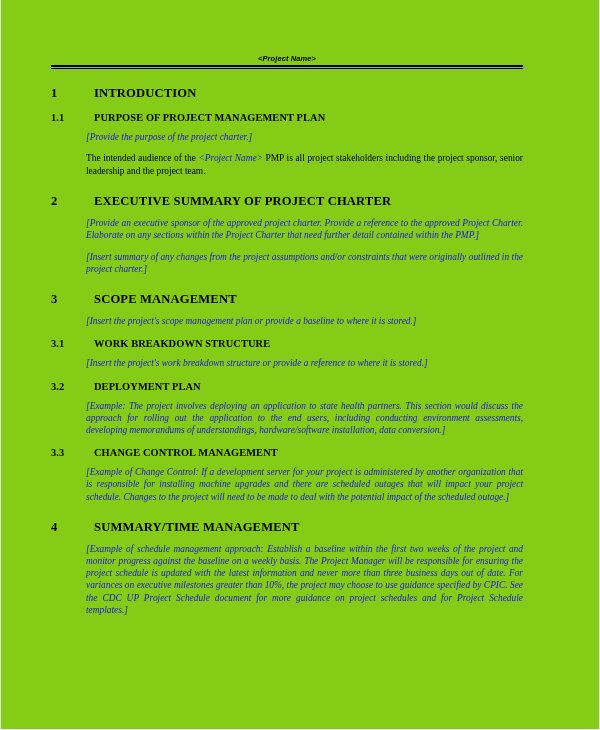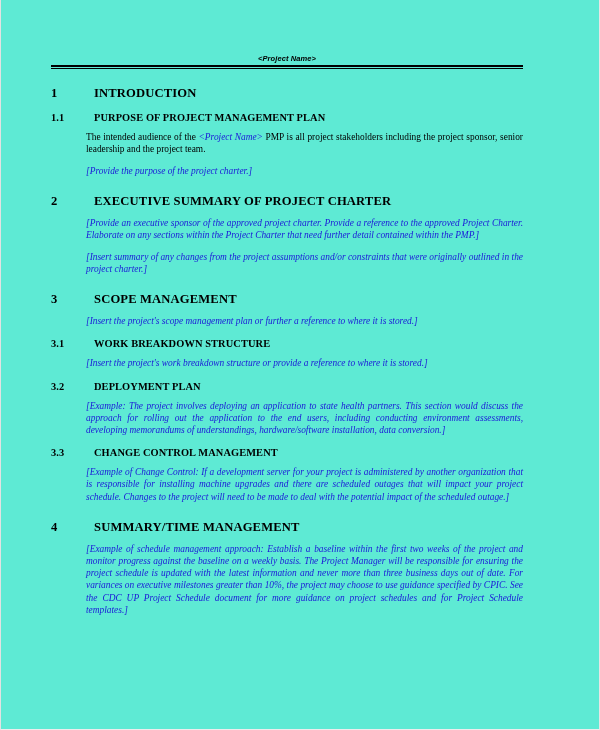--- a/index.html
+++ b/index.html
@@ -5,21 +5,21 @@
   html, body {
     margin: 0;
     padding: 0;
     background: #ffffff;
   }
 
   .page {
     position: relative;
     width: 600px;
     height: 730px;
-    background: #5eead4;
+    background: #84cc16;
     border-left: 1px solid #e2e2e2;
     border-right: 1px solid #e6e6e6;
     border-bottom: 1px solid #ededed;
     box-sizing: border-box;
     overflow: hidden;
     font-family: "Liberation Serif", "DejaVu Serif", serif;
     -webkit-font-smoothing: antialiased;
   }
 
   .content {
@@ -127,40 +127,40 @@
     <div class="h1">
       <span class="num">1</span>
       <span class="label">INTRODUCTION</span>
     </div>
 
     <div class="h2">
       <span class="num">1.1</span>
       <span class="label">PURPOSE OF PROJECT MANAGEMENT PLAN</span>
     </div>
 
+    <p class="para guide">[Provide the purpose of the project charter.]</p>
+
     <p class="para"><span>The intended audience of the </span><span class="token">&lt;Project Name&gt;</span><span> PMP is all project stakeholders including the project sponsor, senior leadership and the project team.</span></p>
-
-    <p class="para guide">[Provide the purpose of the project charter.]</p>
 
     <div class="h1">
       <span class="num">2</span>
       <span class="label">EXECUTIVE SUMMARY OF PROJECT CHARTER</span>
     </div>
 
     <p class="para guide">[Provide an executive sponsor of the approved project charter. Provide a reference to the approved Project Charter. Elaborate on any sections within the Project Charter that need further detail contained within the PMP.]</p>
 
 
     <p class="para guide">[Insert summary of any changes from the project assumptions and/or constraints that were originally outlined in the project charter.]</p>
 
     <div class="h1">
       <span class="num">3</span>
       <span class="label">SCOPE MANAGEMENT</span>
     </div>
 
-    <p class="para guide">[Insert the project's scope management plan or further a reference to where it is stored.]</p>
+    <p class="para guide">[Insert the project's scope management plan or provide a baseline to where it is stored.]</p>
 
     <div class="h2">
       <span class="num">3.1</span>
       <span class="label">WORK BREAKDOWN STRUCTURE</span>
     </div>
 
     <p class="para guide">[Insert the project's work breakdown structure or provide a reference to where it is stored.]</p>
 
     <div class="h2">
       <span class="num">3.2</span>

